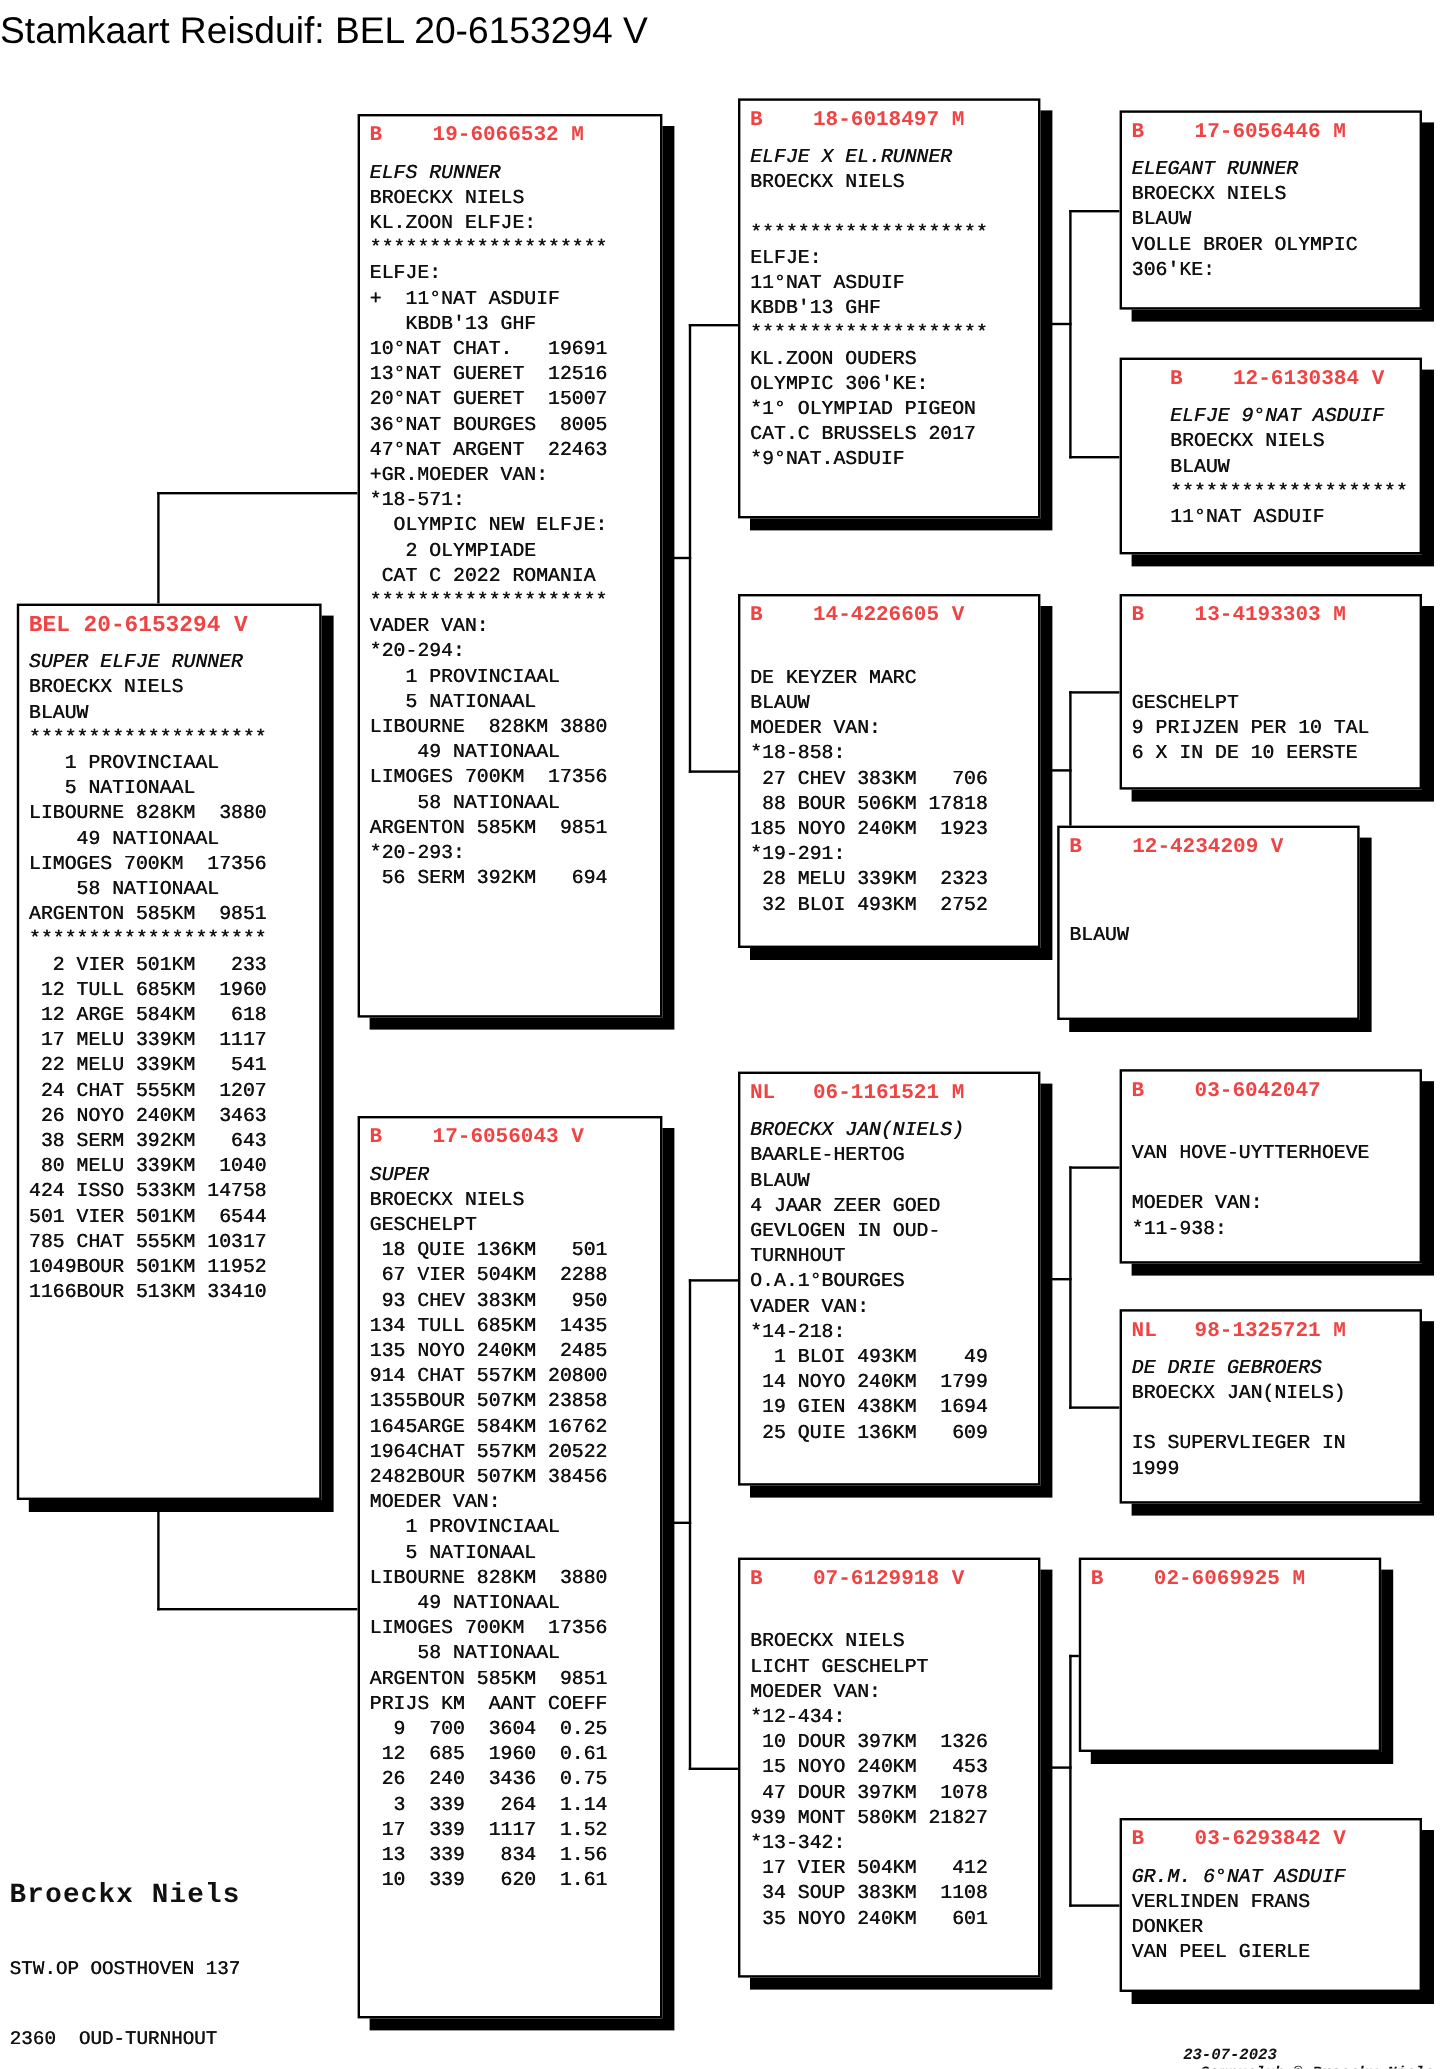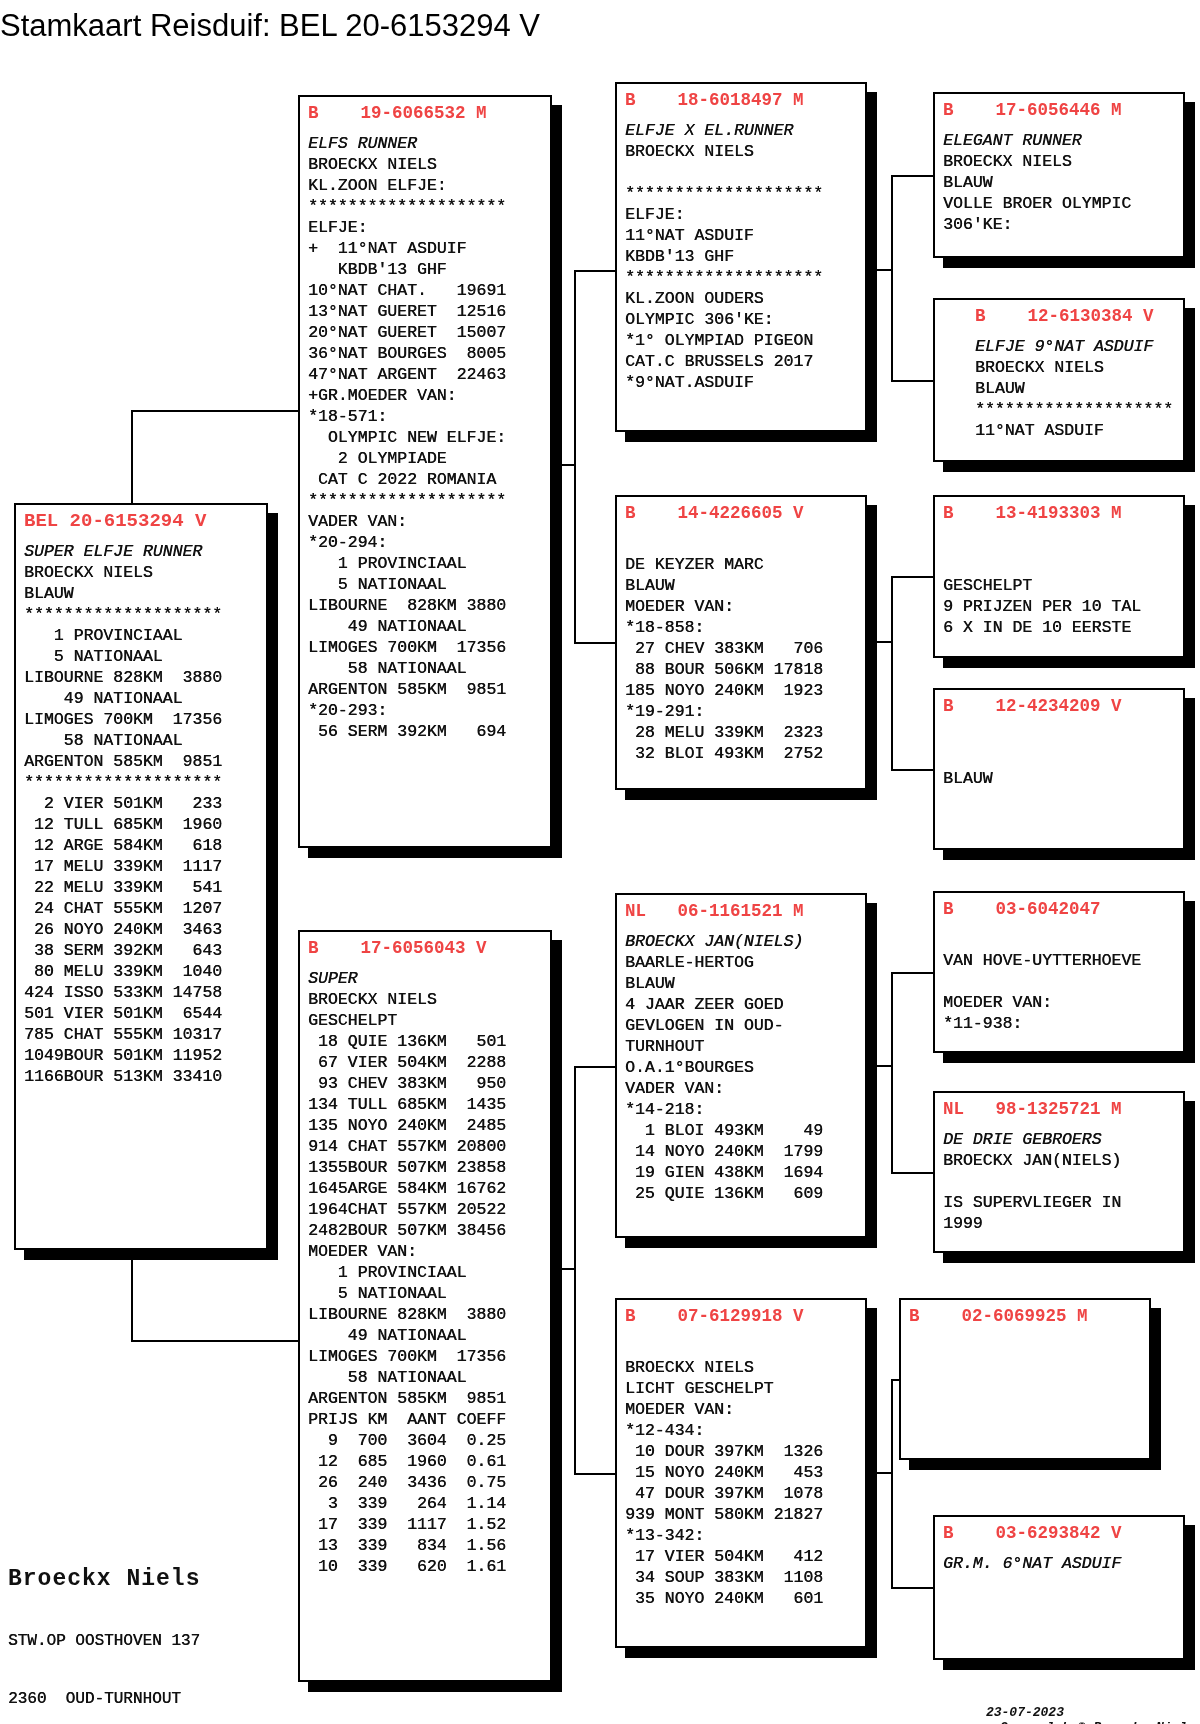--- a/index.html
+++ b/index.html
@@ -19,21 +19,21 @@
   #box-subject .box-header{font-size:19px;}
   #box-sire{left:298px;top:95px;width:254px;height:753px;}
   #box-dam{left:298px;top:930px;width:254px;height:752px;}
   #box-sire-sire{left:615px;top:82px;width:252px;height:350px;}
   #box-sire-dam{left:615px;top:495px;width:252px;height:295px;}
   #box-dam-sire{left:615px;top:893px;width:252px;height:345px;}
   #box-dam-dam{left:615px;top:1298px;width:252px;height:350px;}
   #box-ss-sire{left:933px;top:92px;width:252px;height:166px;}
   #box-ss-dam{left:933px;top:298px;width:252px;height:164px;padding-left:40px;}
   #box-sd-sire{left:933px;top:495px;width:252px;height:163px;}
-  #box-sd-dam{left:933px;top:688px;width:252px;height:162px;}
+  #box-sd-dam{left:881px;top:688px;width:252px;height:162px;}
   #box-ds-sire{left:933px;top:891px;width:252px;height:162px;}
   #box-ds-dam{left:933px;top:1091px;width:252px;height:162px;}
   #box-dd-sire{left:899px;top:1298px;width:252px;height:162px;}
   #box-dd-dam{left:933px;top:1515px;width:252px;height:145px;}
   
   .conn{position:absolute;background:#000;z-index:1;}
   .conn.h{height:2px;}
   .conn.v{width:2px;}
   
   #owner{position:absolute;left:8px;top:1528px;white-space:pre;}
@@ -292,20 +292,23 @@
 1999</div>
   </div>
   <div class="box" id="box-dd-sire">
     <div class="box-header">B    02-6069925 M</div>
     <div class="box-name"></div>
     <div class="box-body"></div>
   </div>
   <div class="box" id="box-dd-dam">
     <div class="box-header">B    03-6293842 V</div>
     <div class="box-name">GR.M. 6°NAT ASDUIF</div>
+    <div class="box-body">VERLINDEN FRANS
+DONKER
+VAN PEEL GIERLE</div>
   </div>
 
   <div id="owner">
     <div id="owner-name">Broeckx Niels</div>
     <div class="owner-line">STW.OP OOSTHOVEN 137</div>
     <div class="owner-line">2360  OUD-TURNHOUT</div>
     
     
     
   </div>

